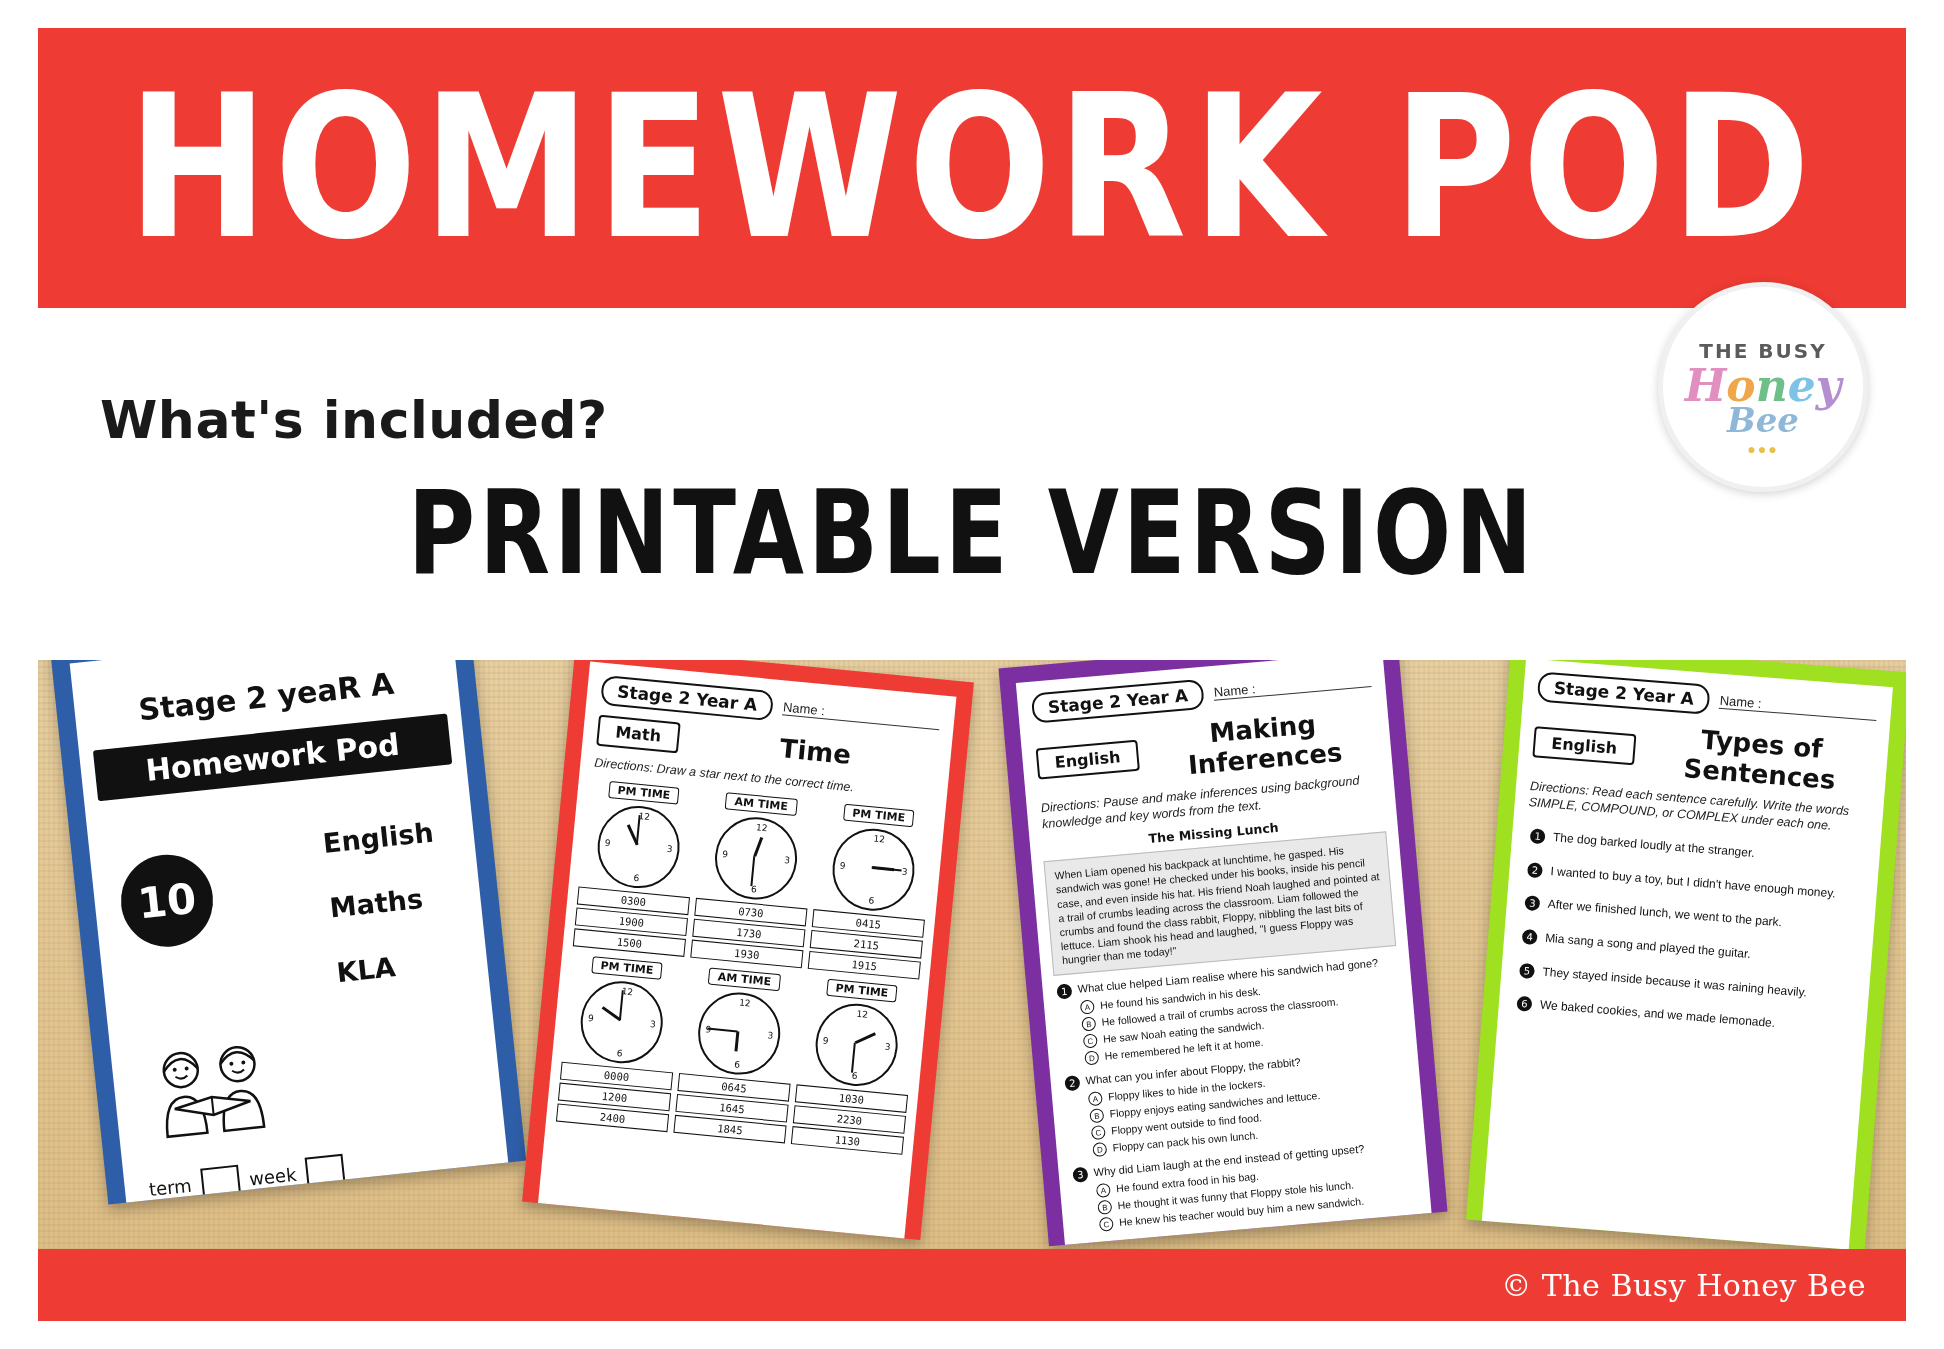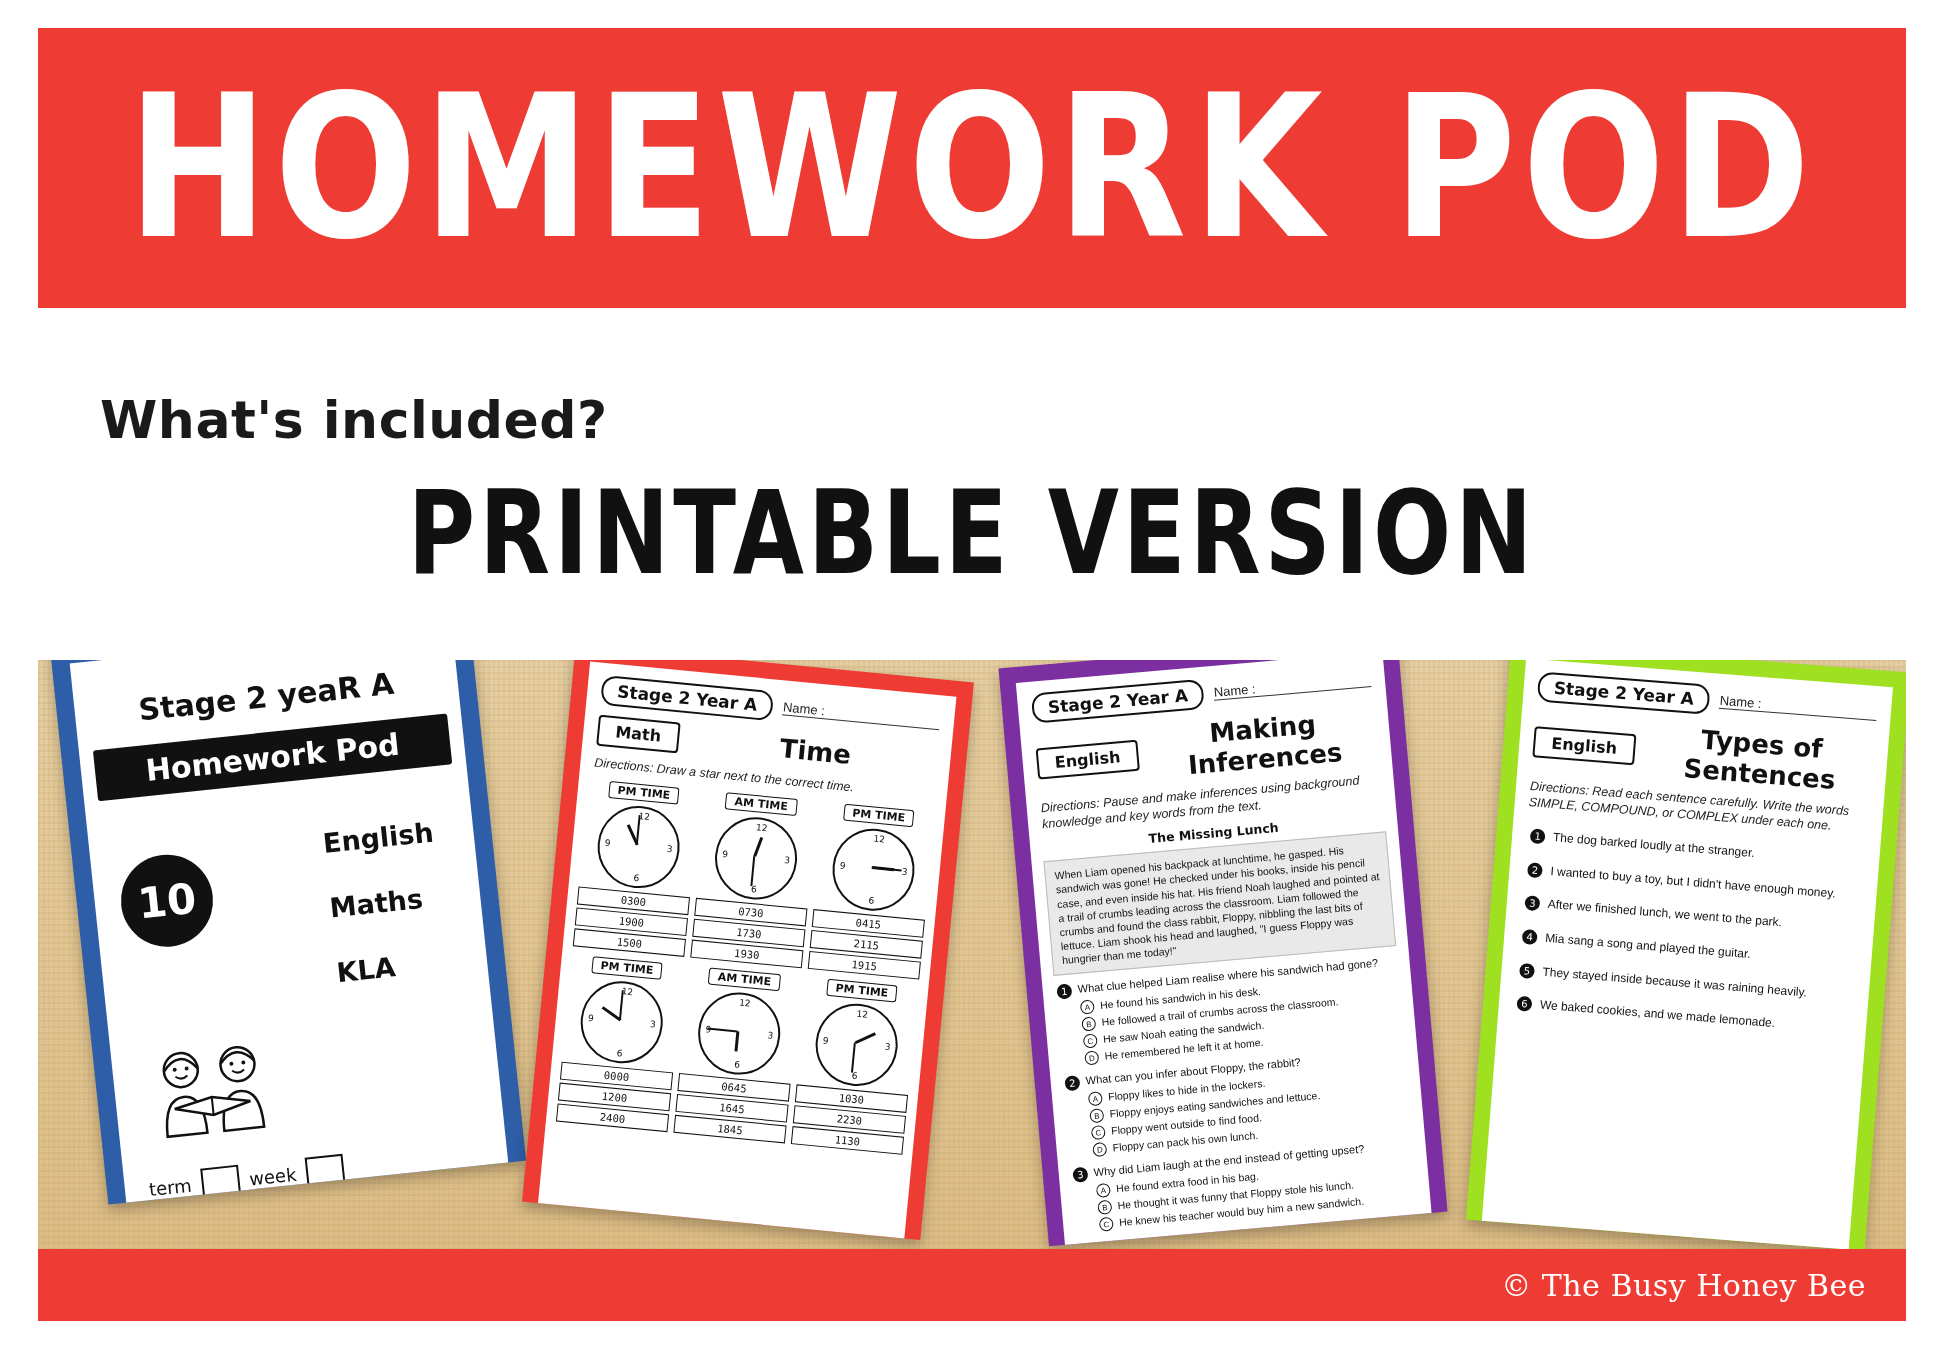--- a/index.html
+++ b/index.html
@@ -211,20 +211,28 @@
 <div class="page">
 
   <div class="banner">
     <div class="banner-title">HOMEWORK POD</div>
   </div>
 
   <div class="white-band"></div>
   <div class="included-label">What's included?</div>
   <div class="printable-version">PRINTABLE VERSION</div>
 
+  <div class="logo">
+    <div class="logo-top">THE BUSY</div>
+    <div class="logo-mid">
+      <span class="l1">H</span><span class="l2">o</span><span class="l3">n</span><span class="l4">e</span><span class="l5">y</span>
+    </div>
+    <div class="logo-bee">Bee</div>
+    <div class="logo-dots">●●●</div>
+  </div>
 
   <div class="photo">
 
     <div class="sheet" id="sheet-cover">
       <div class="sheet-inner">
         <div class="cov-title">Stage 2 yeaR A</div>
         <div class="cov-band">Homework Pod</div>
         <div class="cov-circle">10</div>
         <div class="cov-subjects">
           <div>English</div>

